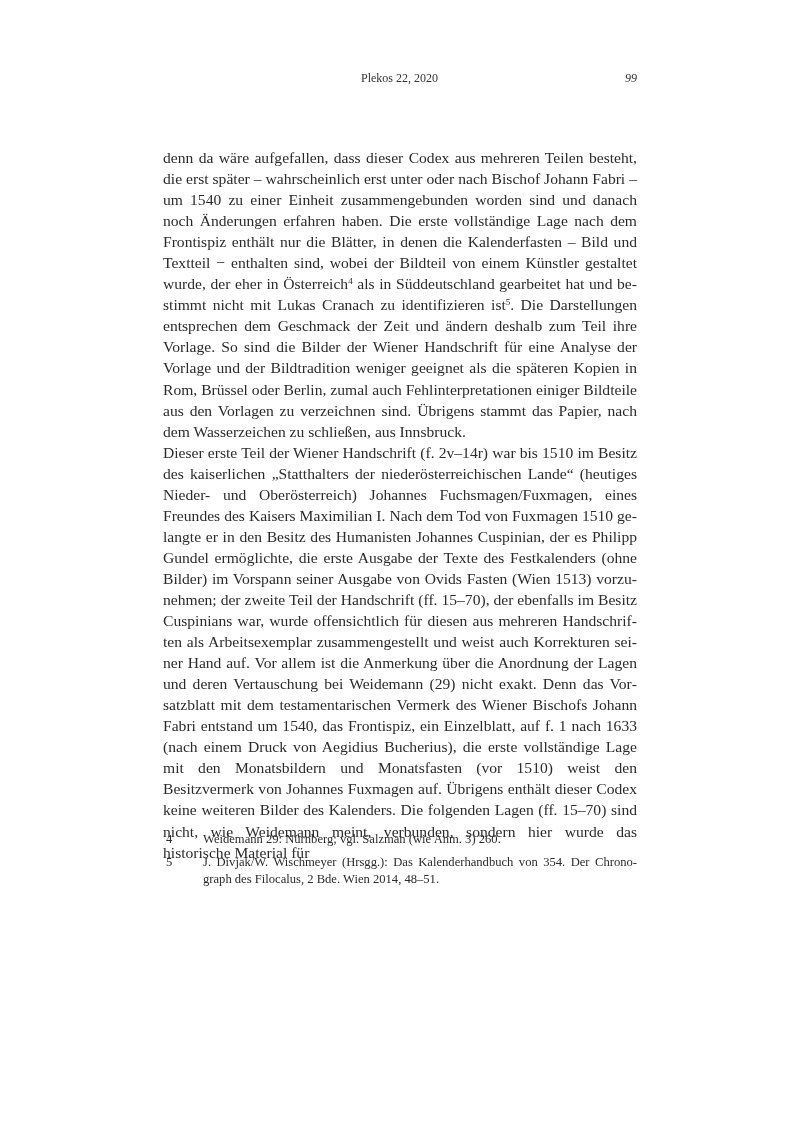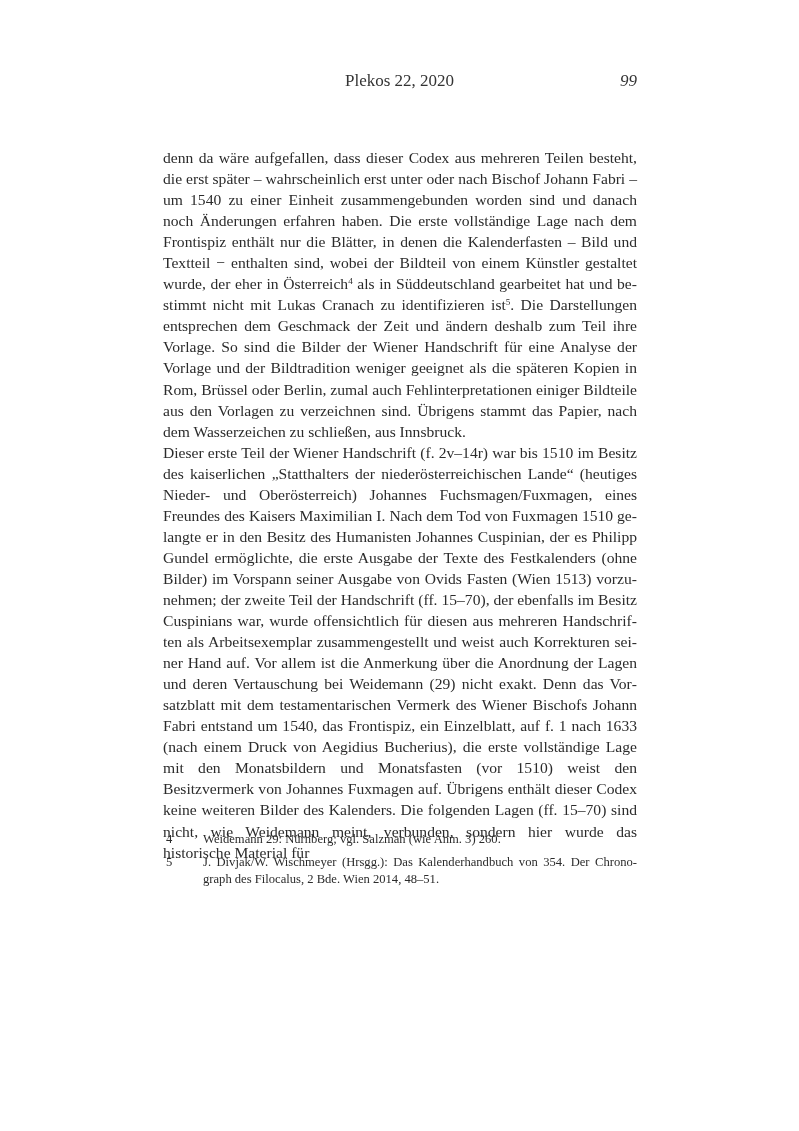--- a/index.html
+++ b/index.html
@@ -14,21 +14,21 @@
       overflow: hidden;
       font-family: "Liberation Serif", "DejaVu Serif", serif;
       color: #2b2b2b;
     }
     .running-head {
       position: absolute;
       top: 71px;
       left: 0;
       width: 764px;
       height: 20px;
-      font-size: 17px;
+      font-size: 12px;
       color: #333;
     }
     .running-head .journal {
       position: absolute;
       left: 0;
       width: 799px;
       text-align: center;
     }
     .running-head .page-num {
       position: absolute;

